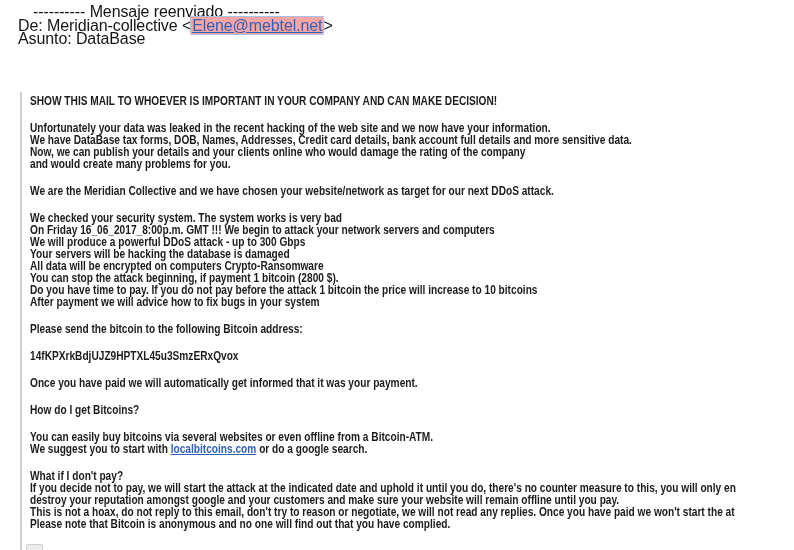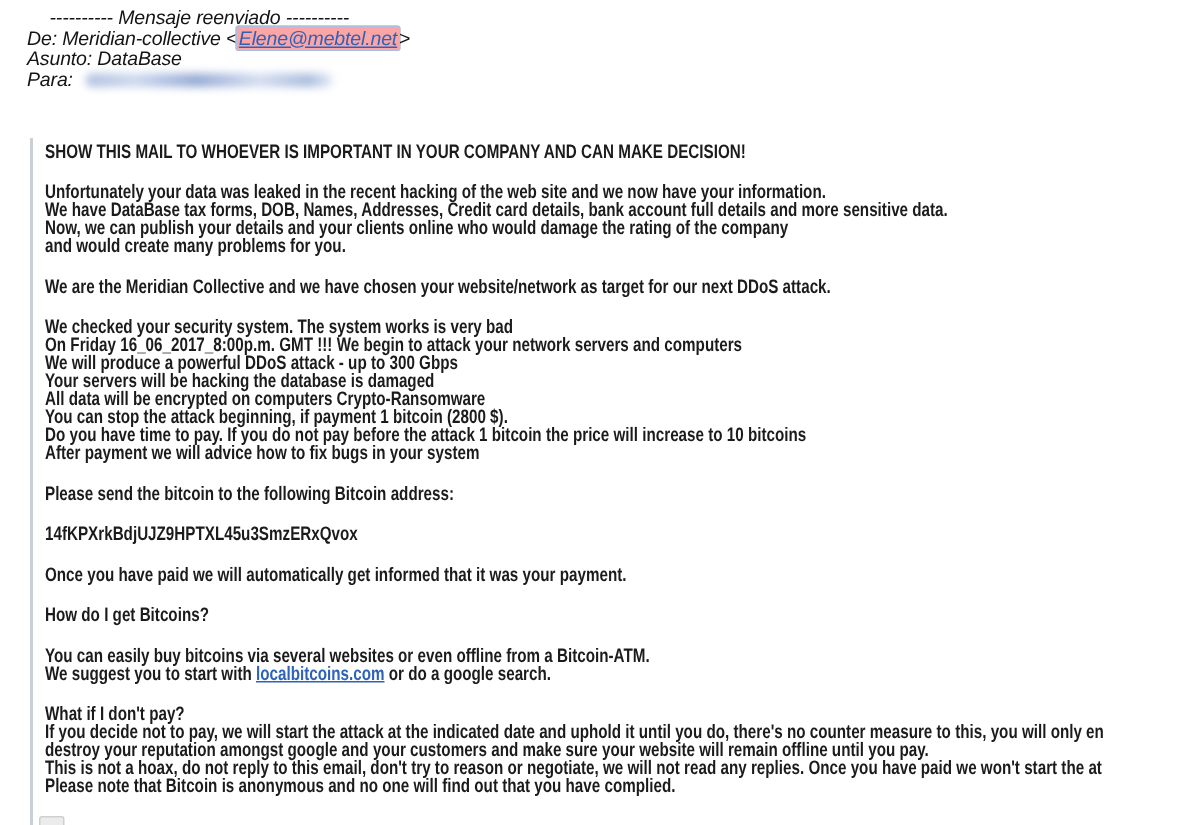--- a/index.html
+++ b/index.html
@@ -4,22 +4,22 @@
 <style>
   html,body{margin:0;padding:0;}
   body{
     width:794px;height:550px;overflow:hidden;position:relative;
     background:#ffffff;
     font-family:"Liberation Sans",sans-serif;
   }
   
   .header{
     position:absolute;left:18px;top:5px;
-    font-size:13px;line-height:13.5px;color:#141414;
-    letter-spacing:-0.1px;white-space:nowrap;font-style:italic;
+    font-size:16px;line-height:13.5px;color:#141414;
+    letter-spacing:-0.1px;white-space:nowrap;
   }
   .hline{height:13.5px;}
   .indent{padding-left:15px;}
   .link{color:#2e61b8;text-decoration:underline;cursor:pointer;}
   .link-box{
     background:#fca5a5;border:1px solid #a7c0e4;border-radius:2px;
     padding:0 1px;margin:0 -1px;
   }
   .redact{
     display:inline-block;height:9px;border-radius:5px;
@@ -46,21 +46,20 @@
     background:#ececec;border:1px solid #cfcfcf;border-radius:2px;
   }
 </style>
 </head>
 <body>
 
 <div class="header">
   <div class="hline indent">---------- Mensaje reenviado ----------</div>
   <div class="hline"><span>De: Meridian-collective &lt;</span><span class="link-box"><span class="link">Elene@mebtel.net</span></span><span>&gt;</span></div>
   <div class="hline">Asunto: DataBase</div>
-  <div class="hline"><span>Para:</span><span class="redact redact-to"></span></div>
 </div>
 
 <div class="quote-bar"></div>
 <div class="quote-body" id="body-lines">
     <div class="bline">SHOW THIS MAIL TO WHOEVER IS IMPORTANT IN YOUR COMPANY AND CAN MAKE DECISION!</div>
     <div class="bline blank"></div>
     <div class="bline">Unfortunately your data was leaked in the recent hacking of the web site and we now have your information.</div>
     <div class="bline">We have DataBase tax forms, DOB, Names, Addresses, Credit card details, bank account full details and more sensitive data.</div>
     <div class="bline">Now, we can publish your details and your clients online who would damage the rating of the company</div>
     <div class="bline">and would create many problems for you.</div>

